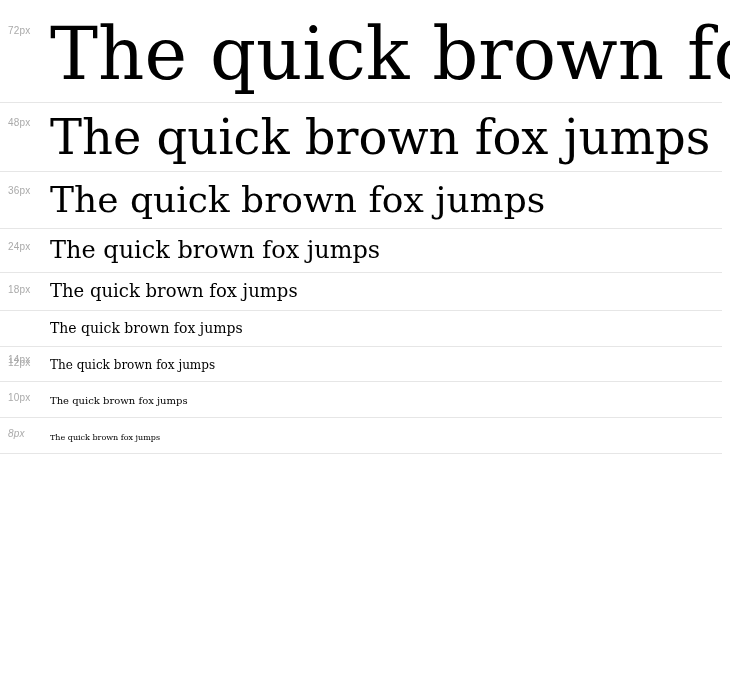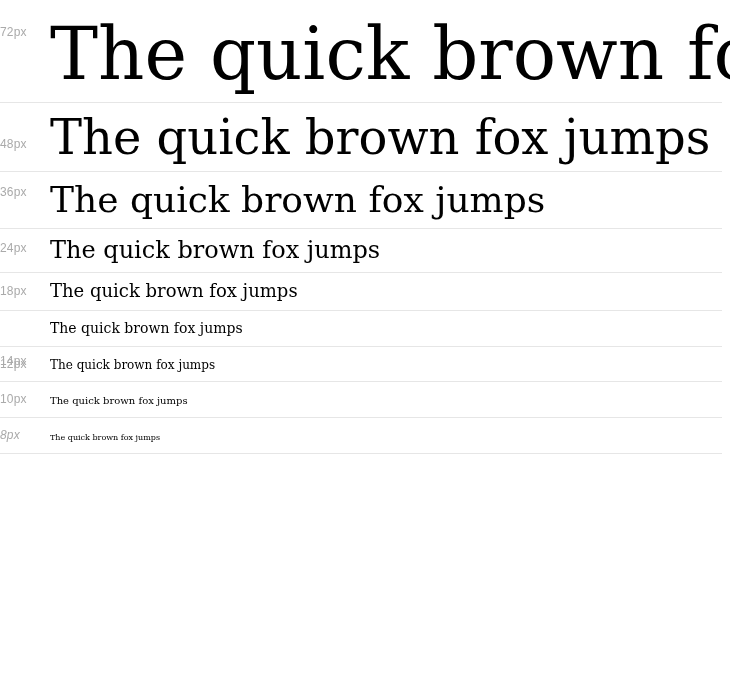--- a/index.html
+++ b/index.html
@@ -25,38 +25,38 @@
   }
   .specimen-row{
     position:relative;
     padding:9px 0 9px 50px;
     border-bottom:1px solid var(--divider-color);
     white-space:nowrap;
     line-height:1.05;
   }
   .size-label{
     position:absolute;
-    left:0;
-    font-size:12px;
+    left:8px;
+    font-size:10px;
     font-family:"Liberation Sans", sans-serif;
     color:var(--label-color);
     letter-spacing:0.2px;
   }
   .sample-text{
     font-family:"DejaVu Serif", serif;
     color:var(--text-color);
     display:inline-block;
   }
 </style>
 </head>
 <body>
 
 <div class="waterfall">
     <div class="specimen-row"><span class="size-label" style="top: 18px;">72px</span><span class="sample-text" style="font-size: 72px;">The quick brown fox jumps</span></div>
-    <div class="specimen-row"><span class="size-label" style="top: 15px; margin-top: 20px;">48px</span><span class="sample-text" style="font-size: 48px;">The quick brown fox jumps</span></div>
+    <div class="specimen-row"><span class="size-label" style="top: 15px;">48px</span><span class="sample-text" style="font-size: 48px;">The quick brown fox jumps</span></div>
     <div class="specimen-row"><span class="size-label" style="top: 14px;">36px</span><span class="sample-text" style="font-size: 36px;">The quick brown fox jumps</span></div>
     <div class="specimen-row"><span class="size-label" style="top: 13px; text-align: right;">24px</span><span class="sample-text" style="font-size: 24px;">The quick brown fox jumps</span></div>
     <div class="specimen-row"><span class="size-label" style="top: 12px;">18px</span><span class="sample-text" style="font-size: 18px;">The quick brown fox jumps</span></div>
     <div class="specimen-row"><span class="size-label" style="top: 12px; margin-top: 32px;">14px</span><span class="sample-text" style="font-size: 14px;">The quick brown fox jumps</span></div>
     <div class="specimen-row"><span class="size-label" style="top: 11px;">12px</span><span class="sample-text" style="font-size: 12px;">The quick brown fox jumps</span></div>
     <div class="specimen-row"><span class="size-label" style="top: 11px;">10px</span><span class="sample-text" style="font-size: 10px;">The quick brown fox jumps</span></div>
     <div class="specimen-row"><span class="size-label" style="top: 11px; font-style: italic;">8px</span><span class="sample-text" style="font-size: 8px;">The quick brown fox jumps</span></div>
   </div>
 
 </body></html>

